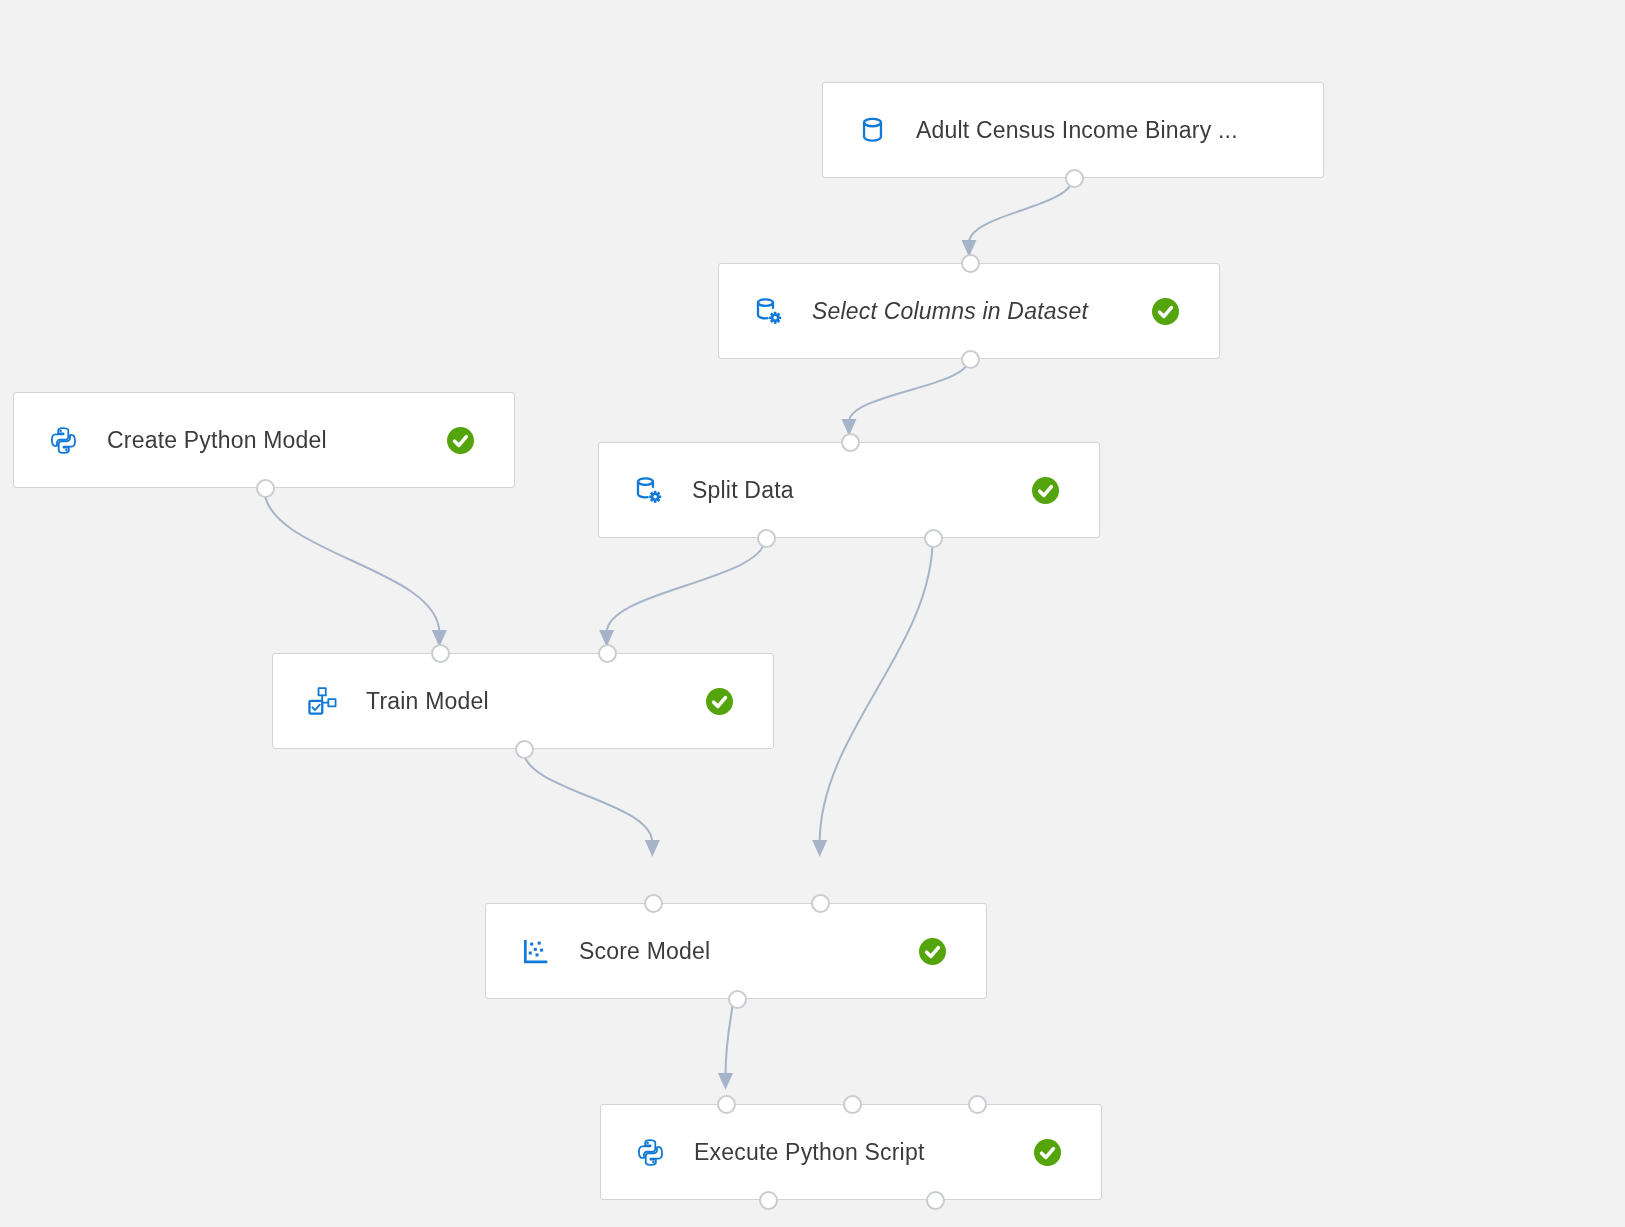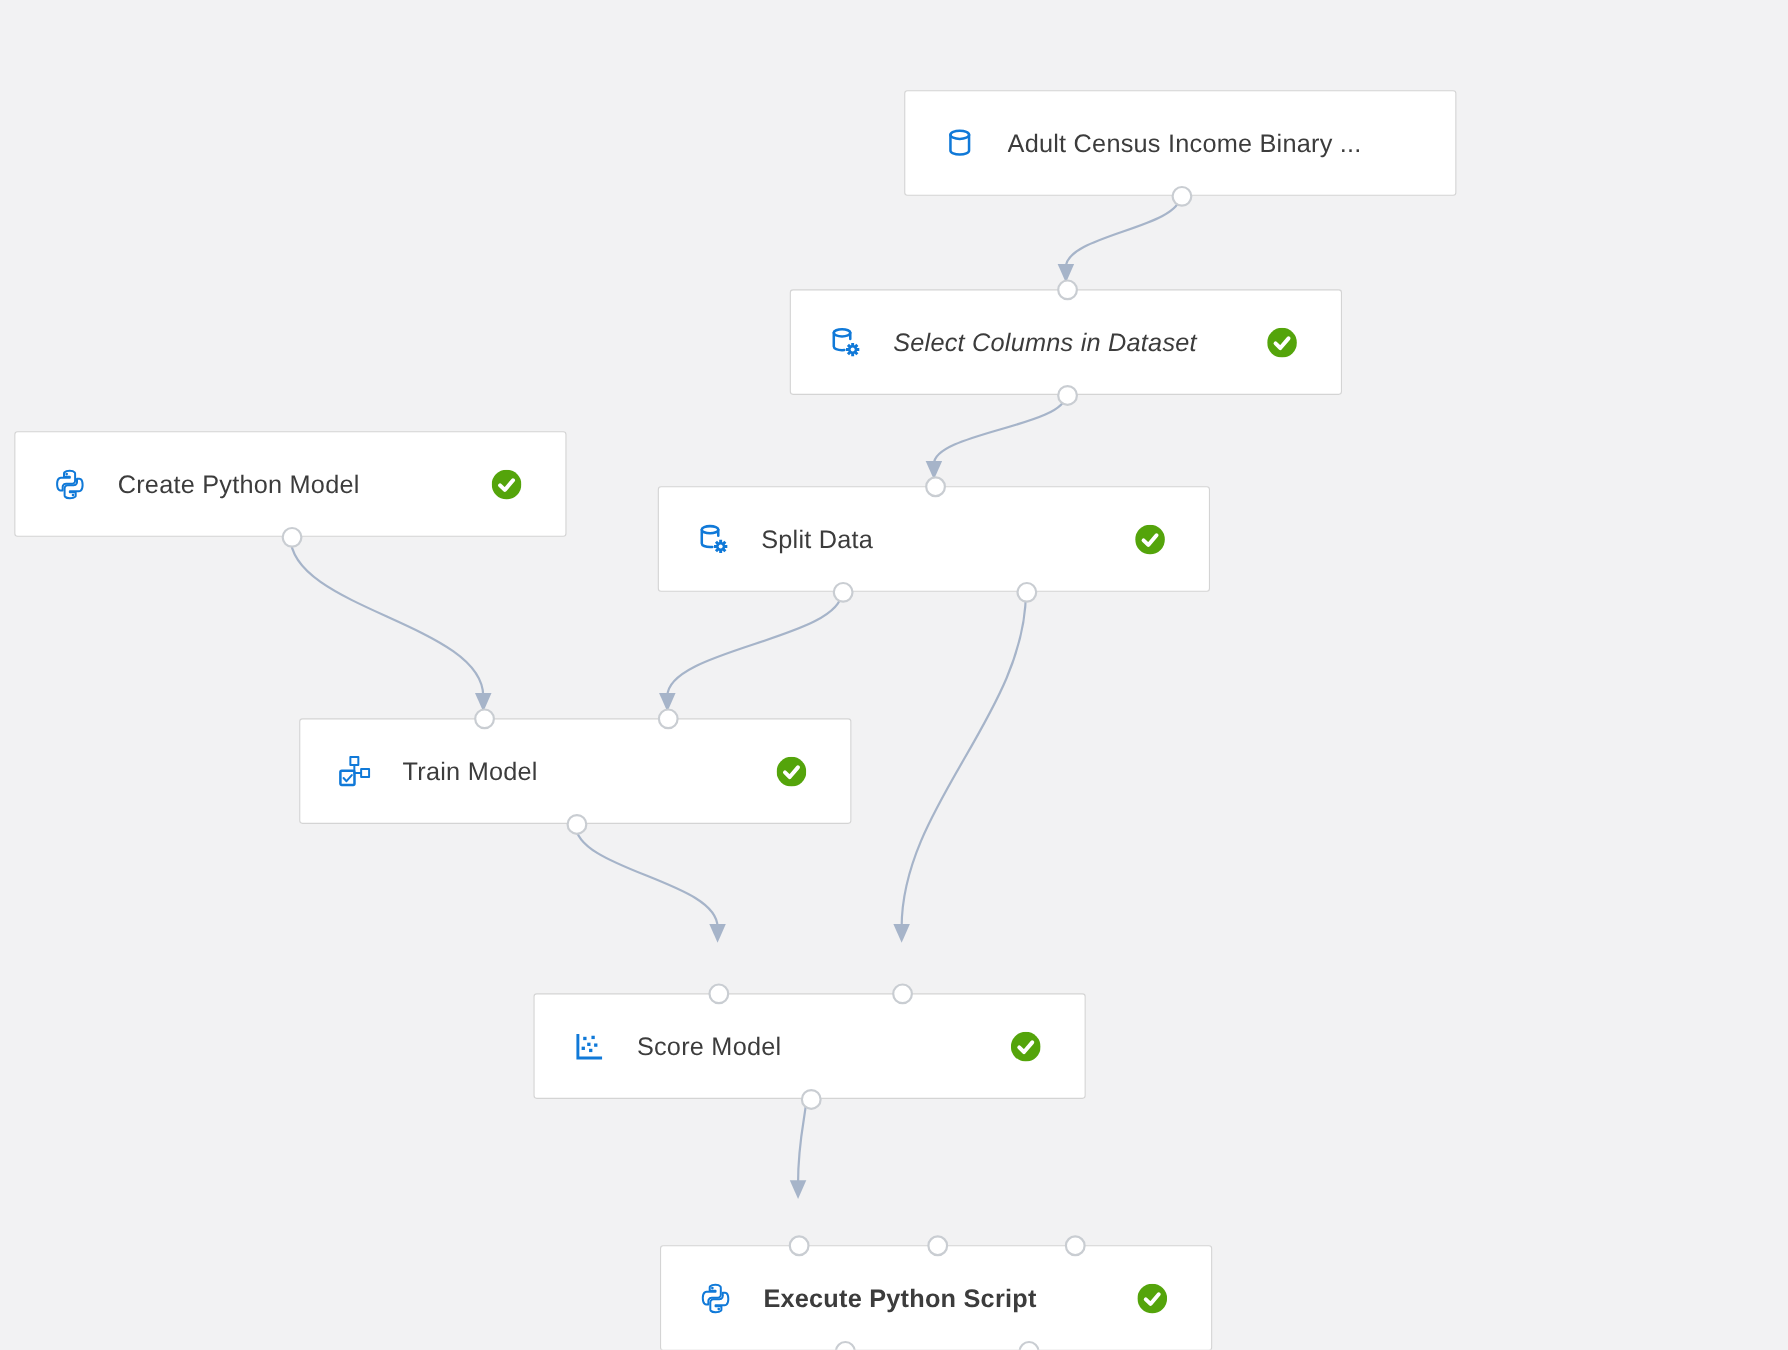--- a/index.html
+++ b/index.html
@@ -224,21 +224,21 @@
     <span class="status">
       <svg viewBox="0 0 27 27" xmlns="http://www.w3.org/2000/svg">
         <circle class="st-c" cx="13.5" cy="13.5" r="13.5"></circle>
         <polyline class="st-p" points="7.6,14.2 11.9,18.4 19.4,9.6"></polyline>
       </svg>
     </span>
   <span class="port" style="left: 157.833px; top: -10.5px;"></span>
       <span class="port" style="left: 325.167px; top: -10.5px;"></span>
       <span class="port" style="left: 241.5px; bottom: -10.5px;"></span>
     </div>
-    <div class="node" style="left: 600px; top: 1132px; font-weight: bold;">
+    <div class="node" style="left: 600px; top: 1104px;">
     <span class="icon-slot">
         <svg viewBox="0 0 24 24" xmlns="http://www.w3.org/2000/svg">
     <g>
       <path id="py-half" class="ic-stroke-thin" d="M11.9 1.7 c-4.6 0 -4.3 2 -4.3 2 v2.5 h4.4 v.7 H5.4 c0 0 -3 -.35 -3 4.7 c0 5.05 2.6 4.85 2.6 4.85 h1.6 v-2.45 c0 0 -.1 -2.6 2.55 -2.6 h4.35 c0 0 2.45 .05 2.45 -2.35 V3.95 c0 0 .35 -2.25 -4.05 -2.25 z"></path>
       <use href="#py-half" transform="rotate(180 12 12)"></use>
       <circle class="ic-fill" cx="9.6" cy="4.1" r="1"></circle>
       <circle class="ic-fill" cx="14.4" cy="19.9" r="1"></circle>
     </g>
   </svg>
       </span>

